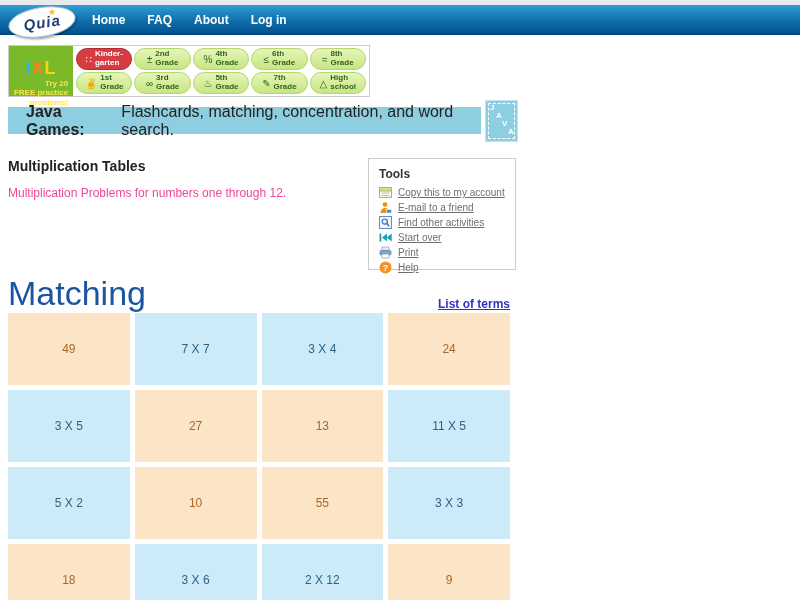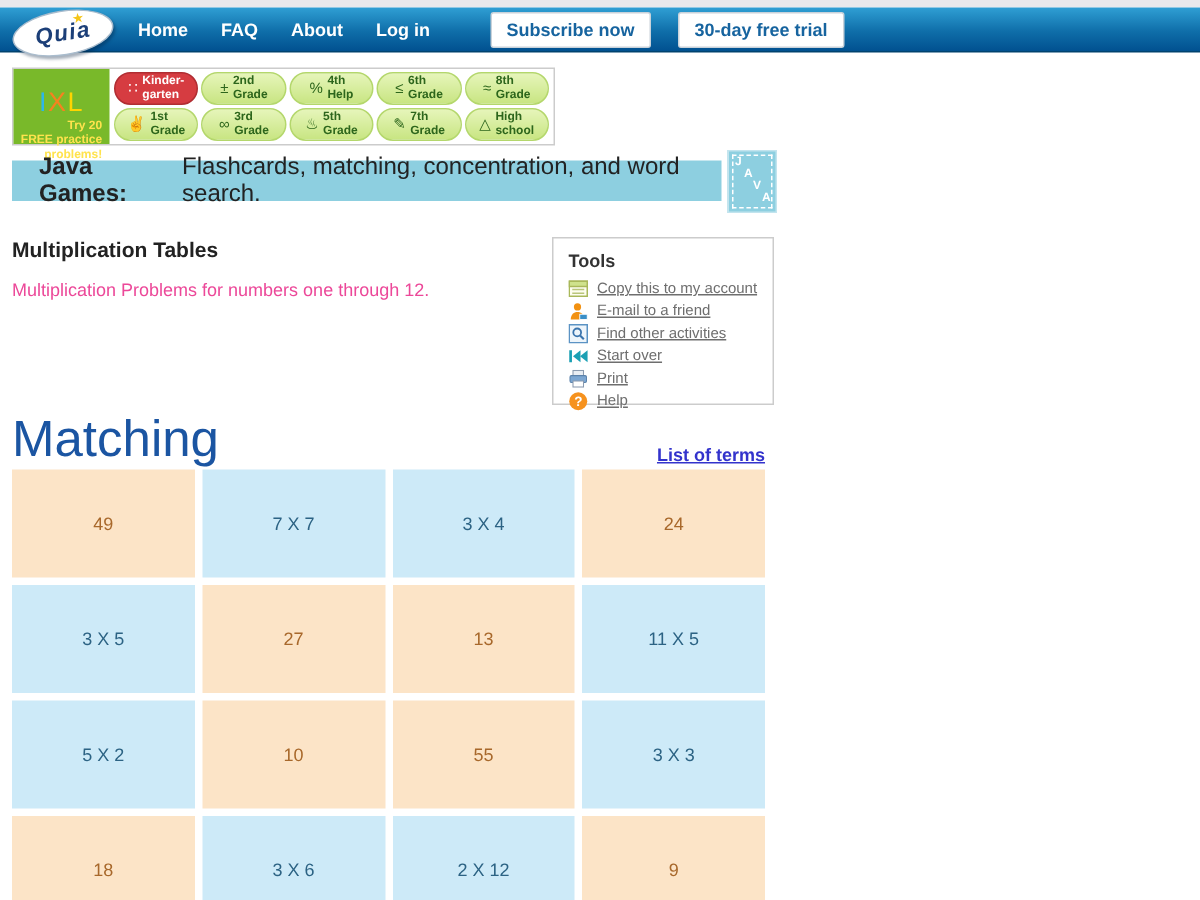--- a/index.html
+++ b/index.html
@@ -37,21 +37,21 @@
   }
   
   .ixl-ad {
     position:absolute; left:8px; top:45px; width:362px; height:52px;
     border:1px solid #ccc; background:#fff; display:flex; cursor:pointer;
   }
   .ixl-left {
     width:64px; background:#79b92a; display:flex; flex-direction:column;
     align-items:center; justify-content:center;
   }
-  .ixl-logo { font-size:18px; font-weight:normal; line-height:1; letter-spacing:1px;margin-top:24px; }
+  .ixl-logo { font-size:18px; font-weight:bold; line-height:1; letter-spacing:1px;margin-top:24px; }
   .ixl-logo .l-i { color:#2cb6e9; } .ixl-logo .l-x { color:#f6821f; } .ixl-logo .l-l { color:#ffd400; }
   .ixl-tagline {
     margin-top:2px; color:#ffe34d; font-size:8px; font-weight:bold;
     text-align:right; white-space:pre-line; line-height:1.15;
   }
   .pill-grid {
     flex:1; display:grid; grid-template-columns:repeat(5,1fr);
     grid-auto-rows:1fr; gap:2px; padding:2px 3px;
   }
   .pill {
@@ -124,24 +124,20 @@
         <span class="logo-text">Quia</span>
       </div>
       <span class="logo-star">★</span>
     </div>
     <nav class="topnav">
       <a>Home</a>
       <a>FAQ</a>
       <a>About</a>
       <a>Log in</a>
     </nav>
-    <div class="topbar-buttons">
-      <button class="topbtn">Subscribe now</button>
-      <button class="topbtn">30-day free trial</button>
-    </div>
   </div>
 
   <div class="ixl-ad">
     <div class="ixl-left">
       <div class="ixl-logo">
         <span class="l-i">I</span><span class="l-x">X</span><span class="l-l">L</span>
       </div>
       <div class="ixl-tagline">Try 20
 FREE practice
 problems!</div>
@@ -153,21 +149,21 @@
 garten</span>
         </div>
         <div class="pill">
           <span class="pill-icon">±</span>
           <span class="pill-label">2nd
 Grade</span>
         </div>
         <div class="pill">
           <span class="pill-icon">%</span>
           <span class="pill-label">4th
-Help</span>
+Grade</span>
         </div>
         <div class="pill">
           <span class="pill-icon">≤</span>
           <span class="pill-label">6th
 Grade</span>
         </div>
         <div class="pill">
           <span class="pill-icon">≈</span>
           <span class="pill-label">8th
 Grade</span>

